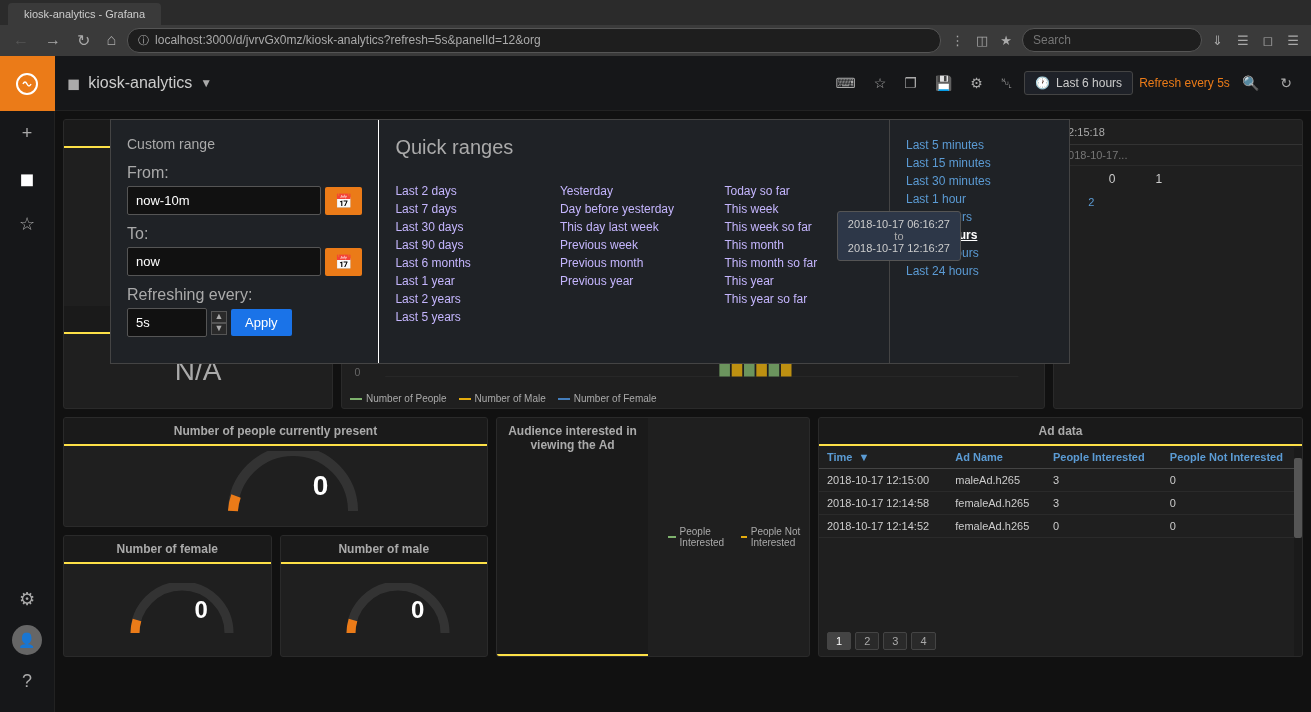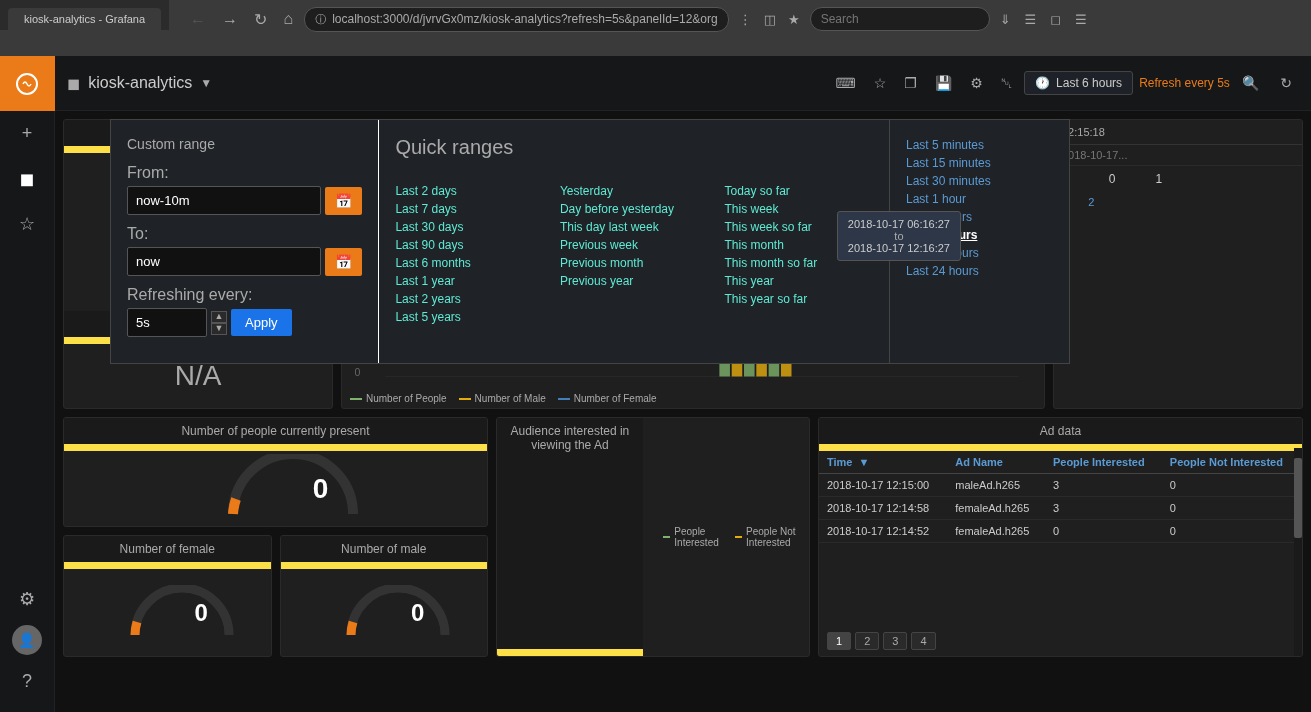--- a/index.html
+++ b/index.html
@@ -1,19 +1,19 @@
 <!DOCTYPE html>
 <html><head>
   <meta charset="utf-8">
   <style>
     * { box-sizing: border-box; margin: 0; padding: 0; }
     body { background: #111; color: #ccc; font-family: Arial, sans-serif; font-size: 12px; overflow: hidden; width: 1311px; height: 712px; }
 
     
-    .browser-chrome { background: #3a3a3a; height: 56px; display: flex; flex-direction: row; gap: 8px; }
+    .browser-chrome { background: #3a3a3a; height: 56px; display: flex; flex-direction: column; }
     .browser-tabs { height: 30px; background: #2b2b2b; display: flex; align-items: flex-end; padding: 0 8px; }
     .browser-tab { background: #3a3a3a; padding: 5px 16px; font-size: 11px; color: #ccc; border-radius: 4px 4px 0 0; }
     .browser-toolbar { height: 38px; display: flex; align-items: center; padding: 0 8px; gap: 6px; }
     .browser-nav-btn { background: none; border: none; color: #aaa; font-size: 16px; cursor: pointer; padding: 2px 5px; }
     .browser-nav-btn.disabled { color: #555; }
     .browser-url-bar { flex: 1; background: #1e1e1e; border: 1px solid #555; border-radius: 12px; padding: 4px 10px; color: #ccc; font-size: 12px; display: flex; align-items: center; gap: 6px; }
     .browser-url-text { color: #aaa; font-size: 12px; }
     .browser-actions { display: flex; gap: 4px; align-items: center; }
     .browser-action-btn { background: none; border: none; color: #aaa; font-size: 13px; cursor: pointer; padding: 2px 4px; }
     .search-bar { background: #1e1e1e; border: 1px solid #555; border-radius: 12px; padding: 4px 10px; color: #ccc; font-size: 12px; width: 180px; }
@@ -44,42 +44,42 @@
     .time-range-btn { background: #1e2128; border: 1px solid #444; color: #ccc; padding: 4px 10px; border-radius: 3px; cursor: pointer; display: flex; align-items: center; gap: 6px; font-size: 12px; }
     .refresh-btn-text { color: #eb7b18; font-size: 12px; cursor: pointer; }
     .topbar-icon-btn { background: none; border: 1px solid transparent; color: #aaa; font-size: 14px; cursor: pointer; padding: 4px 6px; border-radius: 3px; }
 
     
     .dashboard { flex: 1; overflow-y: auto; padding: 8px; background: #111; position: relative; }
     .dashboard-row { display: flex; gap: 8px; margin-bottom: 8px; }
 
     
     .panel { background: #1f1f1f; border: 1px solid #2a2a2a; border-radius: 3px; position: relative; overflow: hidden; }
-    .panel-title { padding: 6px 10px; font-size: 12px; color: #aaa; text-align: center; border-bottom: 7px solid #fde047; background: #1a1a1a; }
+    .panel-title { padding: 6px 10px; font-size: 12px; color: #aaa; text-align: center; border-bottom: 2px solid #fde047; background: #1a1a1a; font-weight: bold; }
 
     
     .dropdown-overlay { position: absolute; top: 0; left: 0; right: 0; bottom: 0; z-index: 100; }
     .custom-range-dropdown { position: absolute; top: 8px; left: 55px; background: #1f2226; border: 1px solid #444; z-index: 200; display: flex; width: 960px; padding: 0; }
     .custom-range-section { padding: 16px; min-width: 260px; border-right: 1px solid #ffffff; }
     .custom-range-title { font-size: 14px; color: #aaa; margin-bottom: 12px; font-weight: 500; }
     .form-group { margin-bottom: 10px; }
     .form-label { color: #aaa; font-size: 16px; margin-bottom: 4px; display: block; }
     .form-input-row { display: flex; align-items: center; gap: 4px; }
     .form-input { background: #111; border: 1px solid #555; color: #fff; padding: 6px 8px; font-size: 13px; flex: 1; border-radius: 2px; }
     .calendar-btn { background: #eb7b18; border: none; color: #fff; padding: 6px 10px; cursor: pointer; border-radius: 2px; font-size: 14px; }
     .refresh-input-row { display: flex; align-items: center; gap: 4px; }
     .refresh-input { background: #111; border: 1px solid #555; color: #fff; padding: 6px 8px; font-size: 13px; width: 80px; border-radius: 2px; }
     .refresh-spinner { display: flex; flex-direction: column; }
     .spinner-btn { background: #2a2a2a; border: 1px solid #555; color: #aaa; font-size: 9px; width: 16px; height: 12px; cursor: pointer; display: flex; align-items: center; justify-content: center; line-height: 1; }
     .apply-btn { background: #1a73e8; border: none; color: #fff; padding: 6px 14px; cursor: pointer; border-radius: 2px; font-size: 13px; font-weight: 500; }
 
     .quick-ranges-section { padding: 16px; flex: 1; }
     .quick-ranges-title { font-size: 20px; color: #aaa; margin-bottom: 23px; font-weight: 500; }
     .quick-ranges-grid { display: grid; grid-template-columns: repeat(3, 1fr); gap: 2px 16px; }
-    .quick-range-item { color: #5eead4; font-size: 12px; padding: 2px 0; cursor: pointer; white-space: nowrap; }
+    .quick-range-item { color: #c4b5fd; font-size: 12px; padding: 2px 0; cursor: pointer; white-space: nowrap; }
 
     .right-ranges-section { padding: 16px; min-width: 180px; border-left: 1px solid #444; }
     .right-range-item { color: #5b9bd4; font-size: 12px; padding: 2px 0; cursor: pointer; white-space: nowrap; }
     .right-range-item.active { color: #fff; font-weight: bold; text-decoration: underline; }
 
     
     .date-tooltip { position: absolute; background: #2d3748; border: 1px solid #555; padding: 6px 10px; font-size: 11px; color: #ccc; border-radius: 3px; z-index: 300; top: 100px; right: 350px; text-align: center; white-space: nowrap; }
     .date-tooltip .to-label { color: #aaa; }
     .data-table { width: 100%; border-collapse: collapse; font-size: 11px; }
     .data-table th { color: #5b9bd4; padding: 5px 8px; text-align: left; border-bottom: 1px solid #444; white-space: nowrap; cursor: pointer; }

